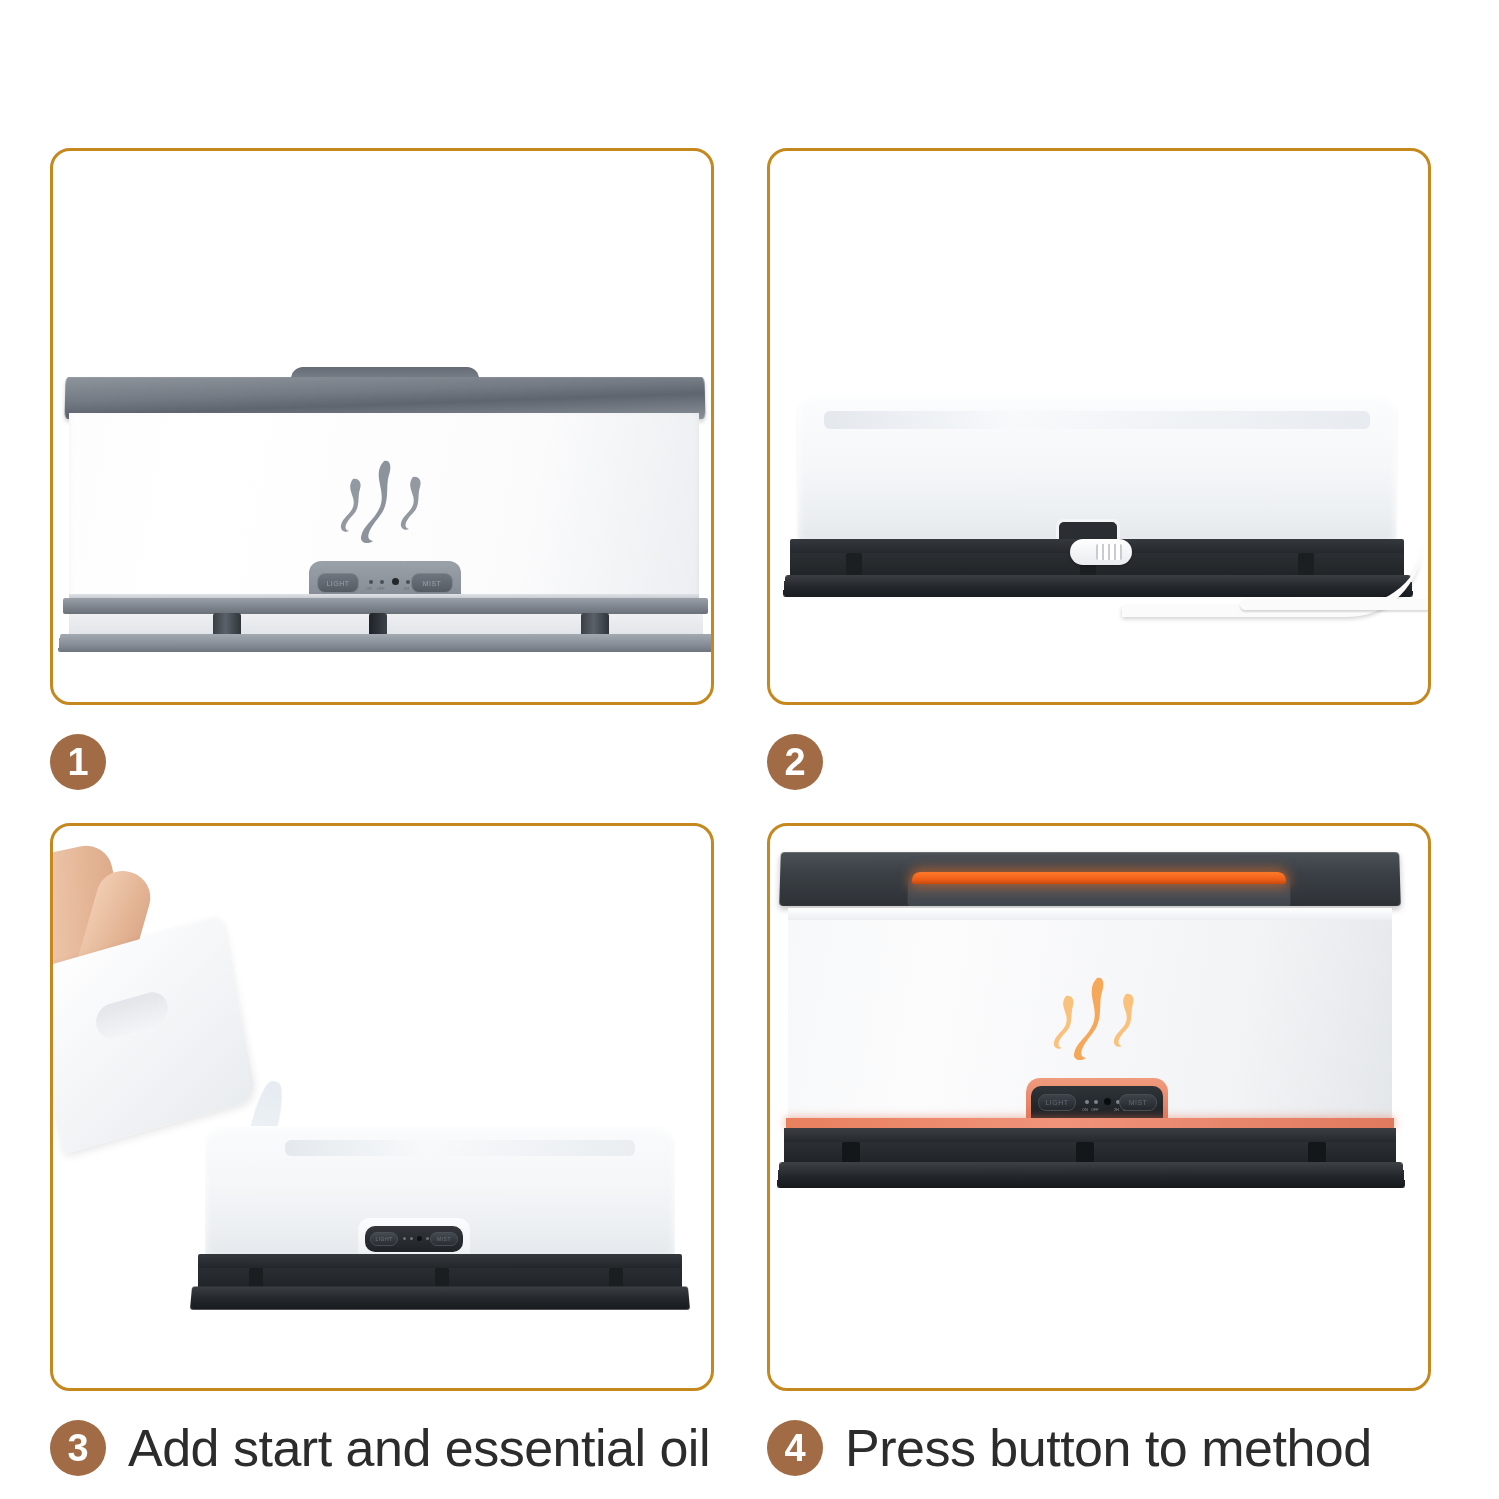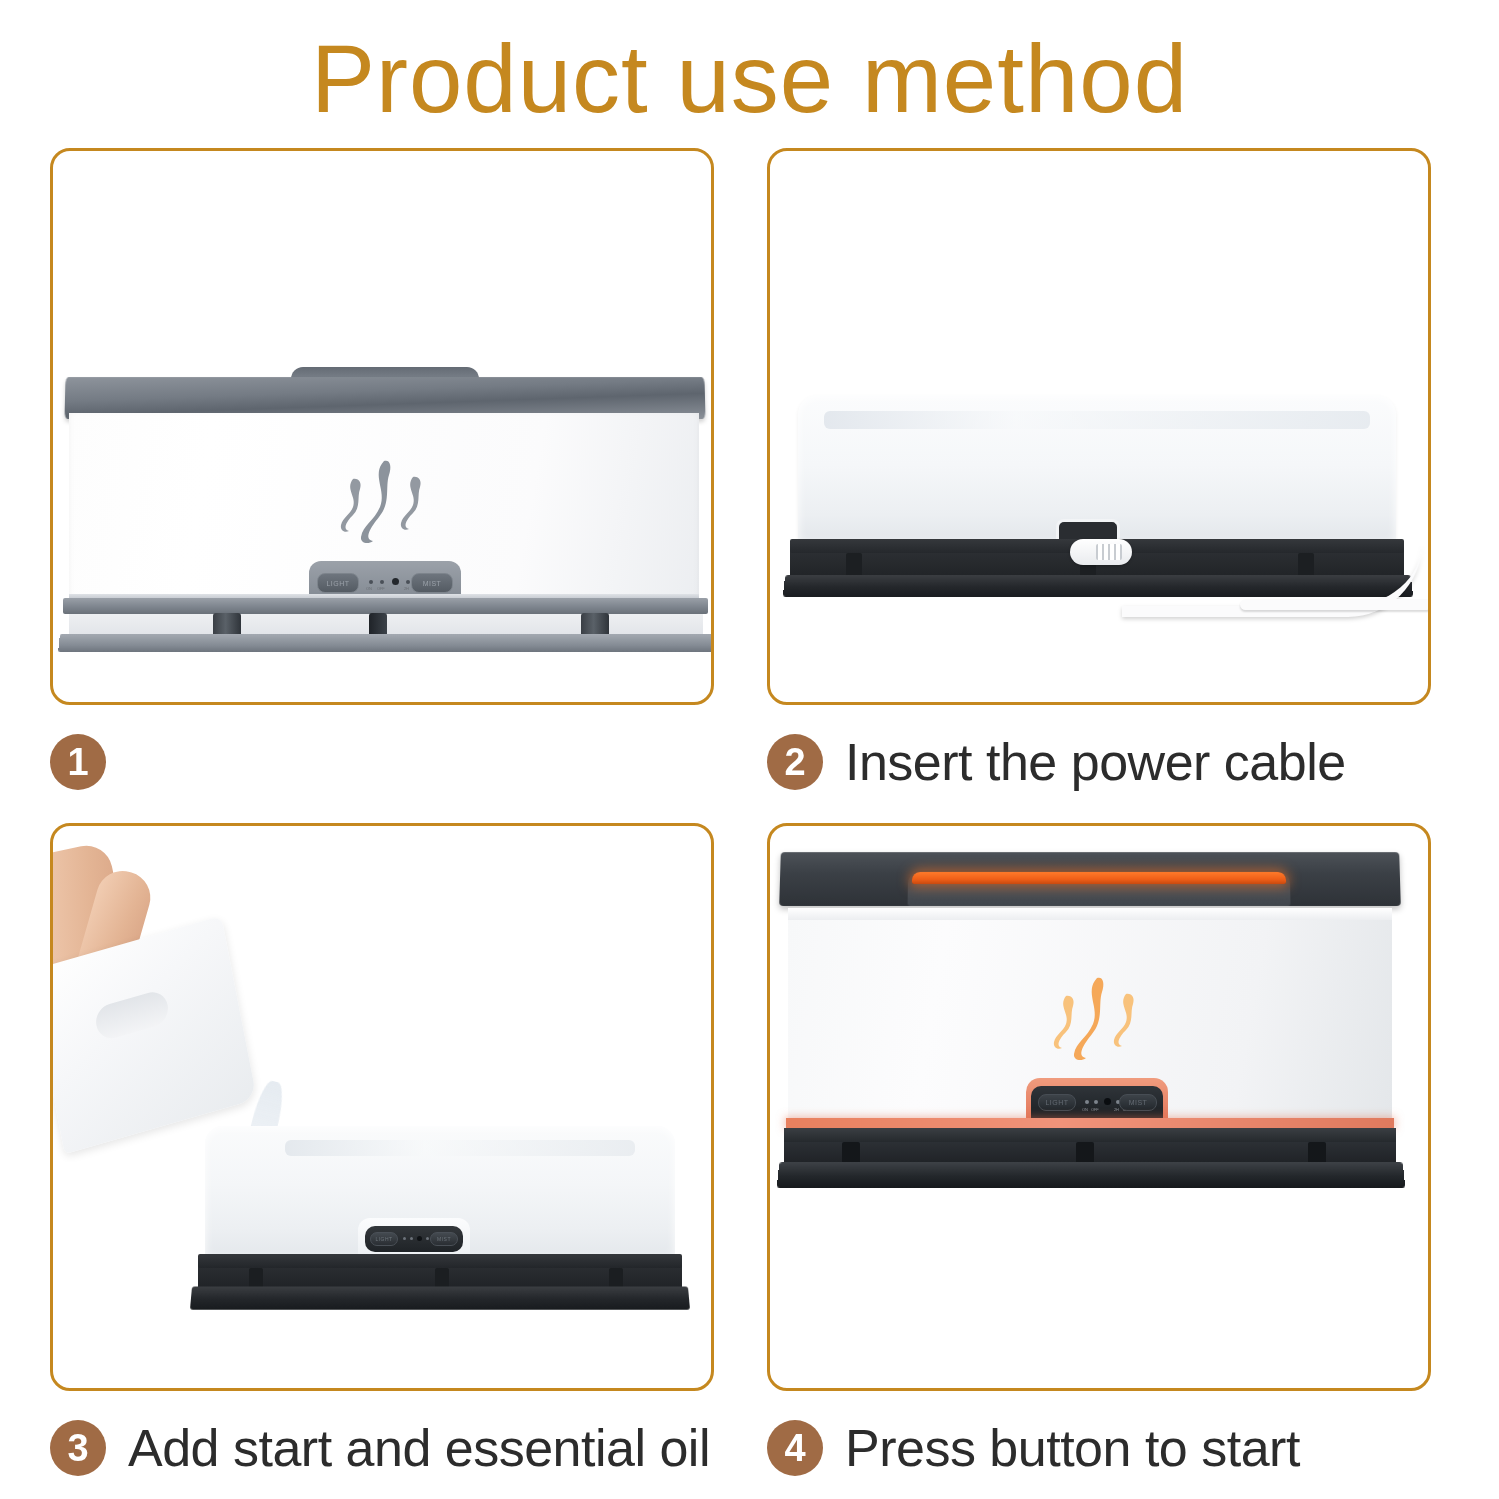--- a/index.html
+++ b/index.html
@@ -320,21 +320,20 @@
     position:absolute; left:14px; top:314px; width:612px; height:24px;
     background: linear-gradient(180deg,#2d3136,#1f2226);
   }
   .p4-foot{ position:absolute; width:18px; height:24px; background:#14171a; border-radius:2px; }
 </style>
 </head>
 <body>
 
 <div id="page">
 
-  <h1 class="title">Product use method</h1>
 
   <div class="grid">
 
     <div class="step c0 r0">
       <div class="photo-frame">
         <div class="scene">
 
           <div class="p1-lid-basin"></div>
           <div class="p1-lid"></div>
 
@@ -391,21 +390,20 @@
           <div class="p2-foot" style="left:310px;top:402px;"></div>
           <div class="p2-foot" style="left:528px;top:402px;"></div>
           <div class="p2-tray"></div>
           <div class="p2-cable"></div>
           <div class="p2-cable2"></div>
           <div class="p2-plug"></div>
         </div>
       </div>
       <div class="caption">
         <div class="badge">2</div>
-        <div class="caption-text">Insert the power cable</div>
       </div>
     </div>
 
     <div class="step c0 r1">
       <div class="photo-frame">
         <div class="scene">
 
           <div class="p3-hand">
             <div class="finger" style="left:6px;top:6px;width:84px;height:150px;transform:rotate(-12deg);"></div>
             <div class="finger" style="left:54px;top:28px;width:54px;height:120px;transform:rotate(16deg);"></div>
@@ -493,18 +491,18 @@
           <div class="p4-gapfill"></div>
           <div class="p4-baseplate"></div>
           <div class="p4-foot" style="left:72px;top:316px;"></div>
           <div class="p4-foot" style="left:306px;top:316px;"></div>
           <div class="p4-foot" style="left:538px;top:316px;"></div>
           <div class="p4-tray"></div>
         </div>
       </div>
       <div class="caption">
         <div class="badge">4</div>
-        <div class="caption-text">Press button to start</div>
+        <div class="caption-text">Press button to method</div>
       </div>
     </div>
 
   </div>
 </div>
 
 </body></html>

